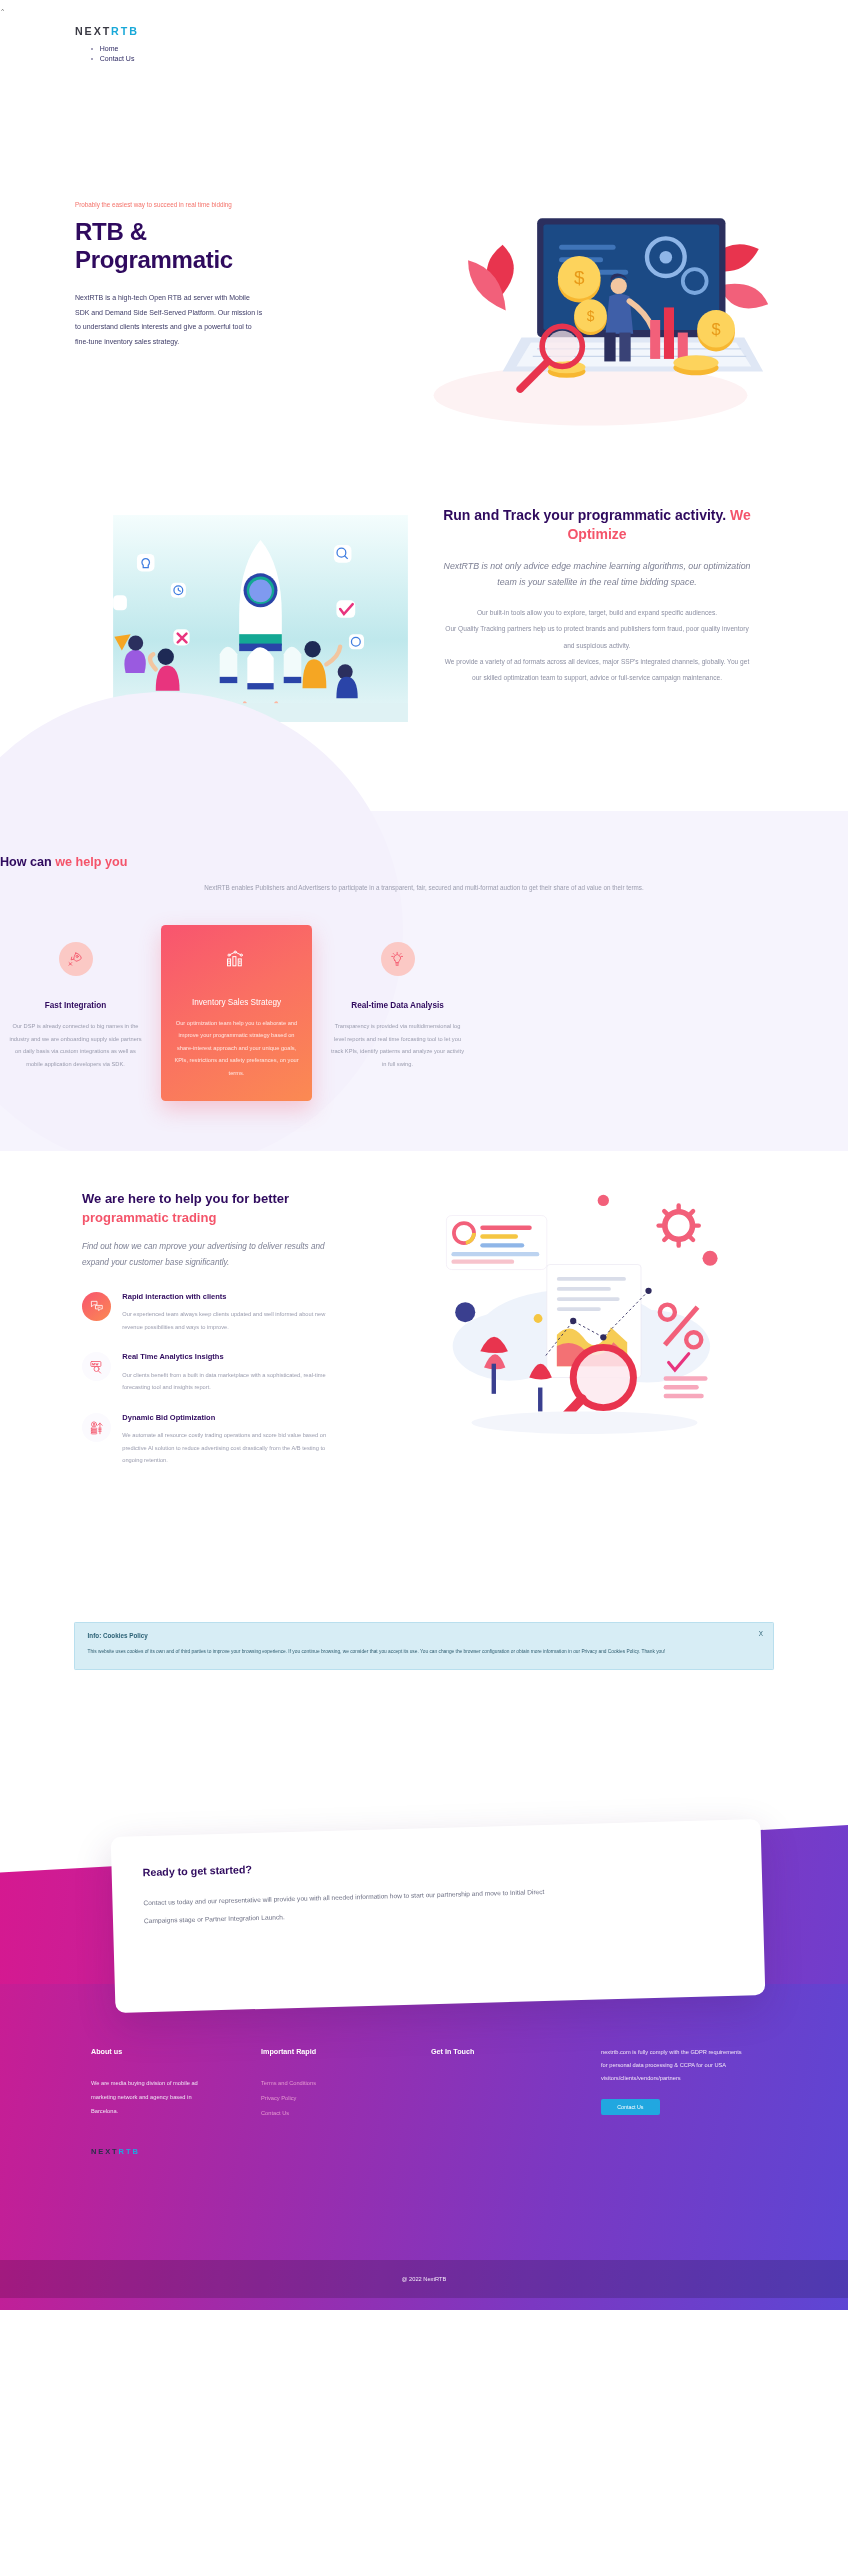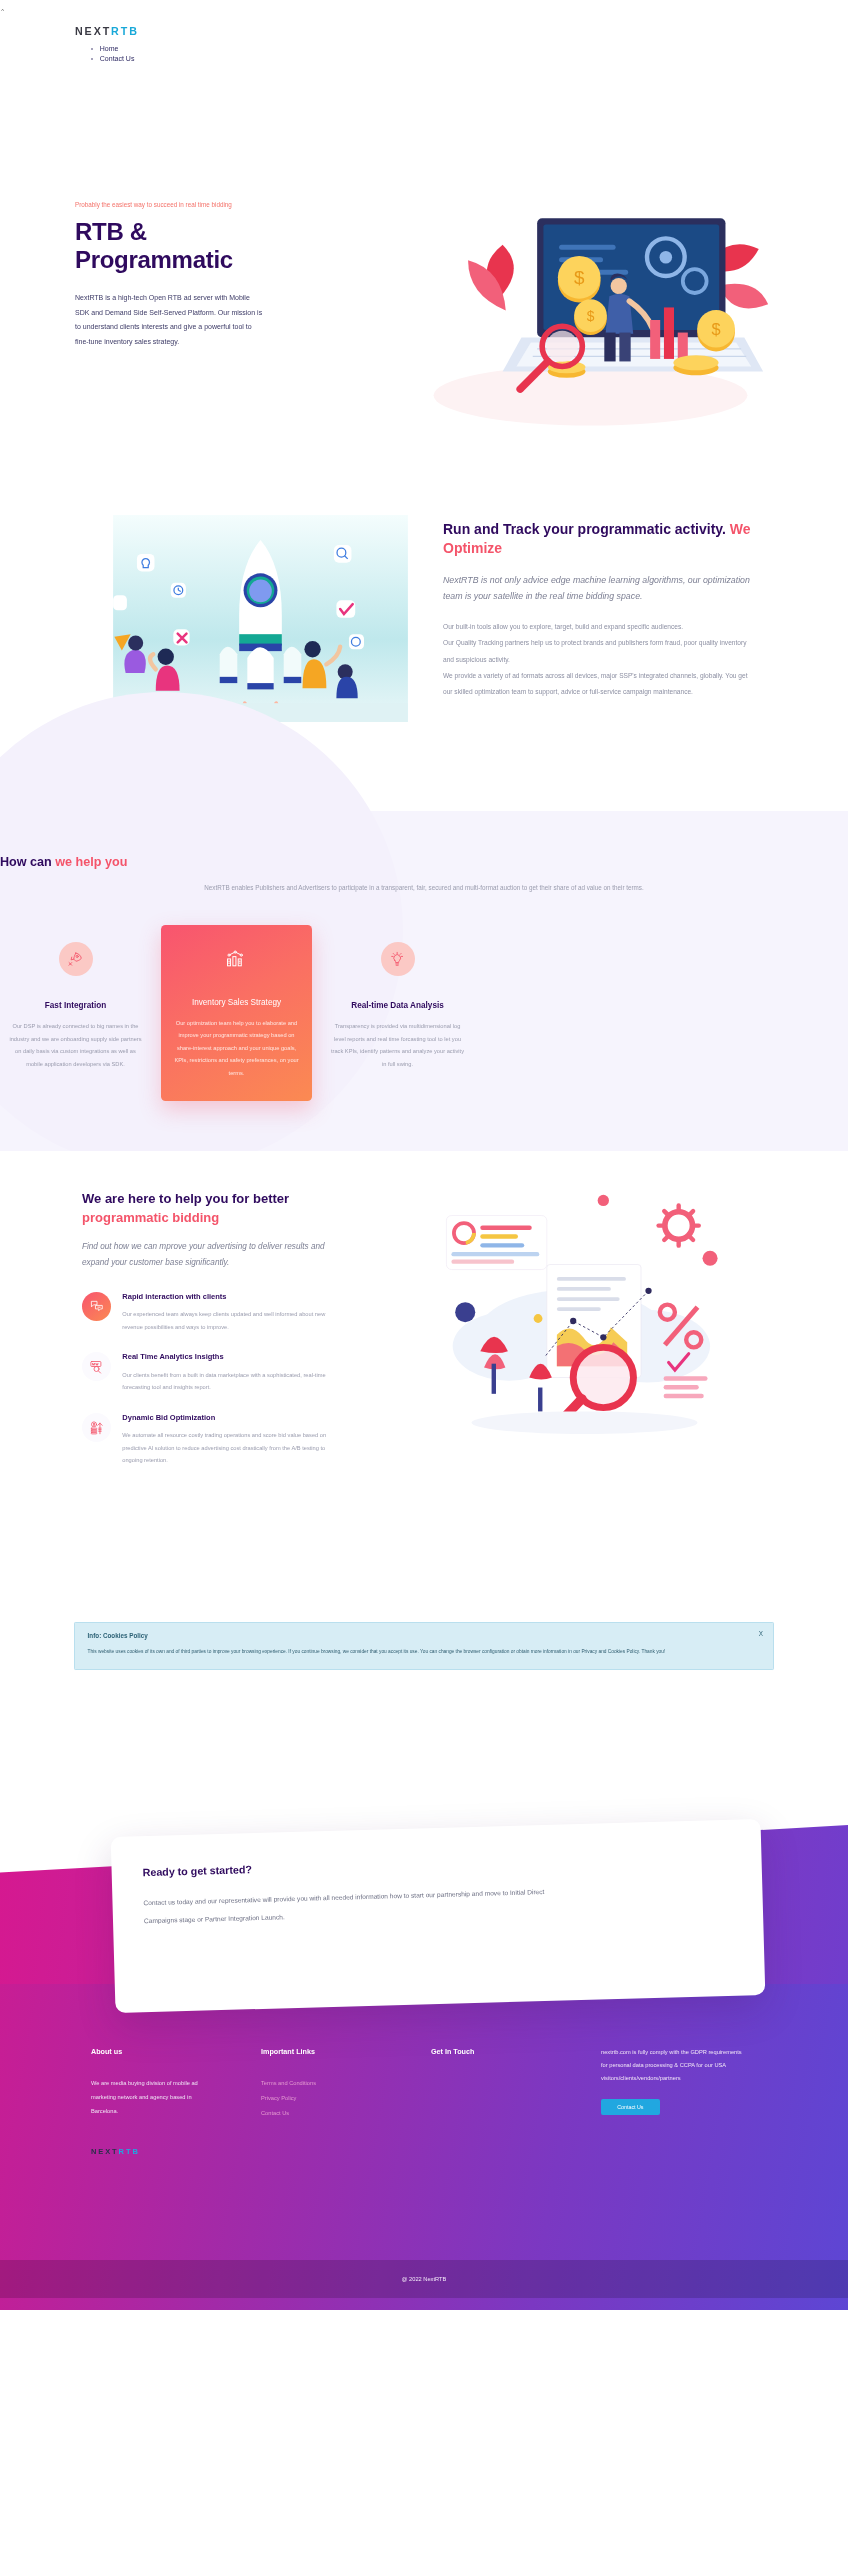--- a/index.html
+++ b/index.html
@@ -26,21 +26,21 @@
   .hero { position:relative; height:390px; }
   .hero-text { position:absolute; left:75px; top:107px; width:188px; }
   .hero-eyebrow { color:#f4726a; font-size:6.3px; margin-bottom:10px; }
   .hero-title { color:#2f0a5e; font-size:24px; font-weight:bold; line-height:1.18; letter-spacing:-0.3px; }
   .hero-body { margin-top:16.3px; color:#3c3a66; font-size:7px; line-height:2.1; }
   .hero-art { position:absolute; left:402px; top:113px; width:377px; height:226px; }
 
   
   .sec2 { position:relative; height:327px; background:#fff; }
   .sec2-art { position:absolute; left:113px; top:31px; width:295px; height:207px; border-radius:3.8px; }
-  .sec2-text { position:absolute; left:443px; top:36px; width:308px; }
+  .sec2-text { position:absolute; left:443px; top:22px; width:308px;text-align:center; }
   .h2 { font-size:14px; font-weight:bold; color:#2f0a5e; line-height:1.35; }
   .h2 .pink { color:#f4546a; }
   .sec2-lead { font-style:italic; color:#7c7f93; font-size:8.8px; line-height:1.85; margin-top:14px; }
   .sec2-body { color:#8d90a3; font-size:6.6px; line-height:2.45; margin-top:15px; }
 
   
   .sec3 { position:relative; background:#f6f4fd; padding:44px 0 50px 0; }
   .sec3:before{
     content:""; position:absolute; left:-75px; top:-119px; width:478px; height:478px;
     border-radius:50%; background:#f4f1fc; z-index:0;
@@ -347,21 +347,21 @@
         </div>
 
       </div>
     </div>
   </div>
 
   <div class="sec4" style="height:452px;">
     <div class="sec4-left">
       <div class="h4">
         <span>We are here to help you for better</span><br>
-        <span class="pink">programmatic bidding</span>
+        <span class="pink">programmatic trading</span>
       </div>
       <div class="sec4-lead">Find out how we can mprove your advertising to deliver results and expand your customer base significantly.</div>
 
       <div class="flist">
 
         <div class="fitem">
           <div class="fic grad">
             <svg width="14" height="14" viewBox="0 0 24 24" fill="none" stroke="#ffffff" stroke-width="1.4" stroke-linecap="round">
               <path d="M3 4h9v6H6l-3 3z"></path>
               <path d="M10 11h11v6h-3l-3 3v-3h-5z"></path>
@@ -511,21 +511,21 @@
     <div class="footcols">
       <div class="fcol">
         <div class="fc-h">About us</div>
         <div class="fc-p">We are media buying division of mobile ad marketing network and agency based in Barcelona.</div>
         <div class="flogo">
           <span class="dark">NEXT</span><span class="accent">RTB</span>
         </div>
       </div>
 
       <div class="fcol">
-        <div class="fc-h">Important Links</div>
+        <div class="fc-h">Important Rapid</div>
         <a class="fc-link">Terms and Conditions</a>
         <a class="fc-link">Privacy Policy</a>
         <a class="fc-link">Contact Us</a>
       </div>
 
       <div class="fcol">
         <div class="fc-h">Get In Touch</div>
       </div>
 
       <div class="fcol wide">

